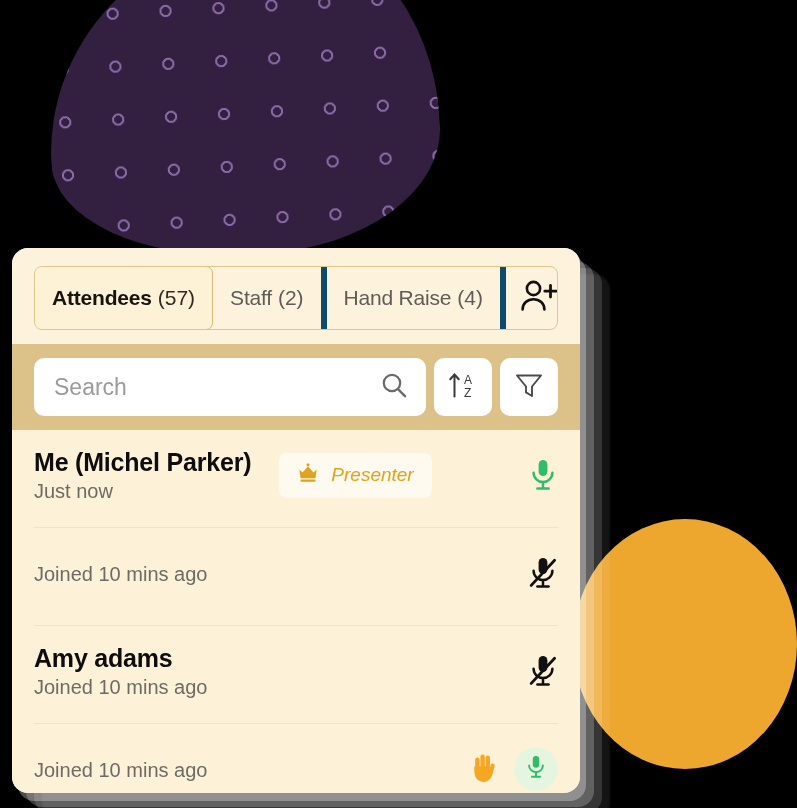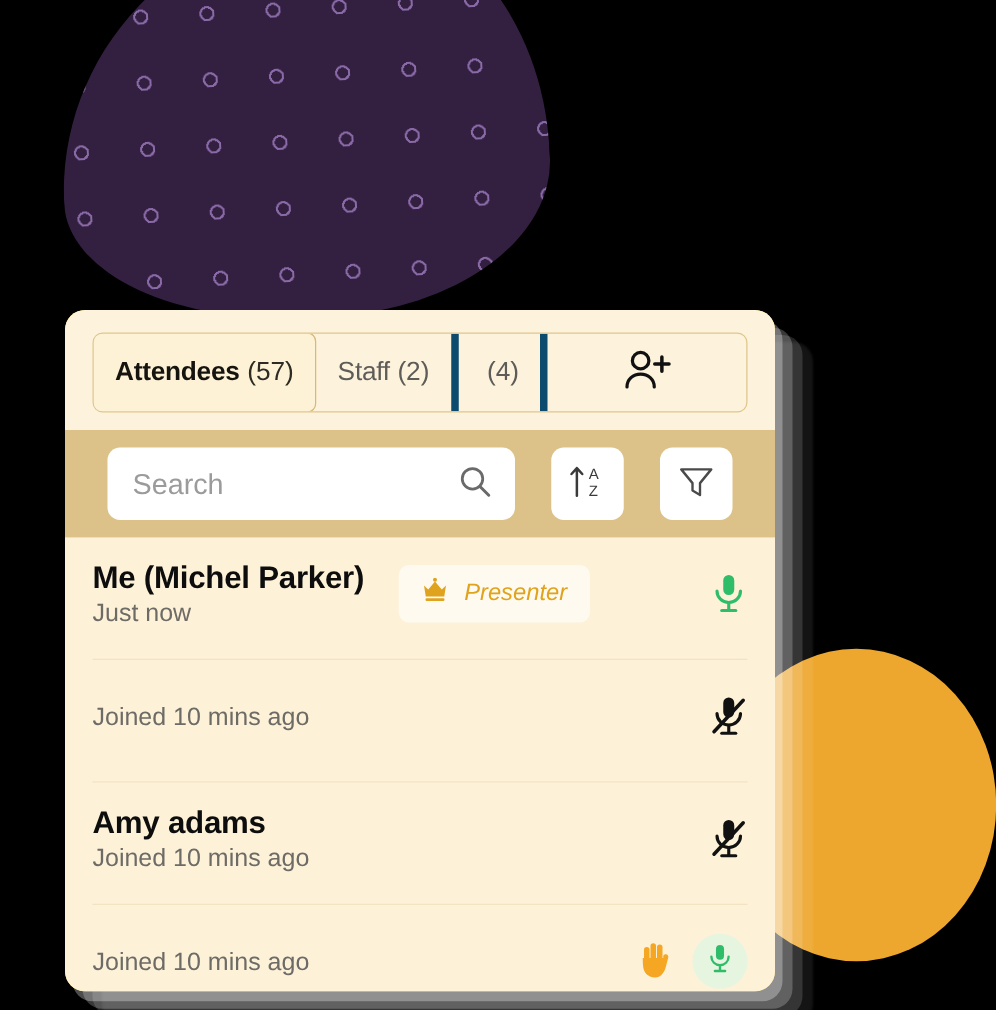--- a/index.html
+++ b/index.html
@@ -50,29 +50,28 @@
     border-radius: 50%;
   }
 
   
   .card {
     position: absolute;
     left: 12px;
     top: 248px;
     width: 568px;
     height: 545px;
-    background: #fde047;
+    background: #c4b5fd;
     border-radius: 16px;
     overflow: hidden;
     box-shadow:
       6px 8px 0 0 rgba(255,255,255,0.30),
       14px 14px 0 0 rgba(255,255,255,0.22),
       22px 20px 0 0 rgba(255,255,255,0.14),
       30px 26px 2px 0 rgba(255,255,255,0.08);
-    margin-left: 40px;
   }
 
   
   .tabs-region {
     background: #fdf3dd;
     padding: 18px 22px 14px 22px;
   }
   .tabs {
     display: flex;
     align-items: stretch;
@@ -121,24 +120,24 @@
     align-items: center;
     justify-content: center;
     flex: 1 1 auto;
     min-width: 66px;
     cursor: pointer;
   }
 
   
   .search-band {
     background: #dcc288;
-    padding: 14px 34px;
+    padding: 14px 22px;
     display: flex;
     align-items: flex-end;
-    gap: 29px;
+    gap: 8px;
   }
   .search-box {
     flex: 1 1 auto;
     height: 58px;
     background: #ffffff;
     border-radius: 10px;
     display: flex;
     align-items: center;
     padding: 0 18px 0 20px;
     box-sizing: border-box;
@@ -253,20 +252,21 @@
           <span class="tab-name">Attendees</span>
           <span class="tab-count">(57)</span>
         </div>
 
         <div class="tab">
           <span class="tab-name">Staff</span>
           <span class="tab-count">(2)</span>
         </div>
 
         <div class="tab">
+          <span class="tab-name">Hand Raise</span>
           <span class="tab-count">(4)</span>
         </div>
 
         <div class="tab-icon-btn">
           <span>
             <svg width="40" height="34" viewBox="0 0 40 34" fill="none" xmlns="http://www.w3.org/2000/svg">
               <circle cx="14.5" cy="9.5" r="6.6" stroke="#111111" stroke-width="2.6"></circle>
               <path d="M3.6 30.5c0-6.1 4.9-10.3 10.9-10.3s10.9 4.2 10.9 10.3" stroke="#111111" stroke-width="2.6" stroke-linecap="round"></path>
               <path d="M31.5 6.5v11.5M25.8 12.2h11.4" stroke="#111111" stroke-width="2.8" stroke-linecap="round"></path>
             </svg>

